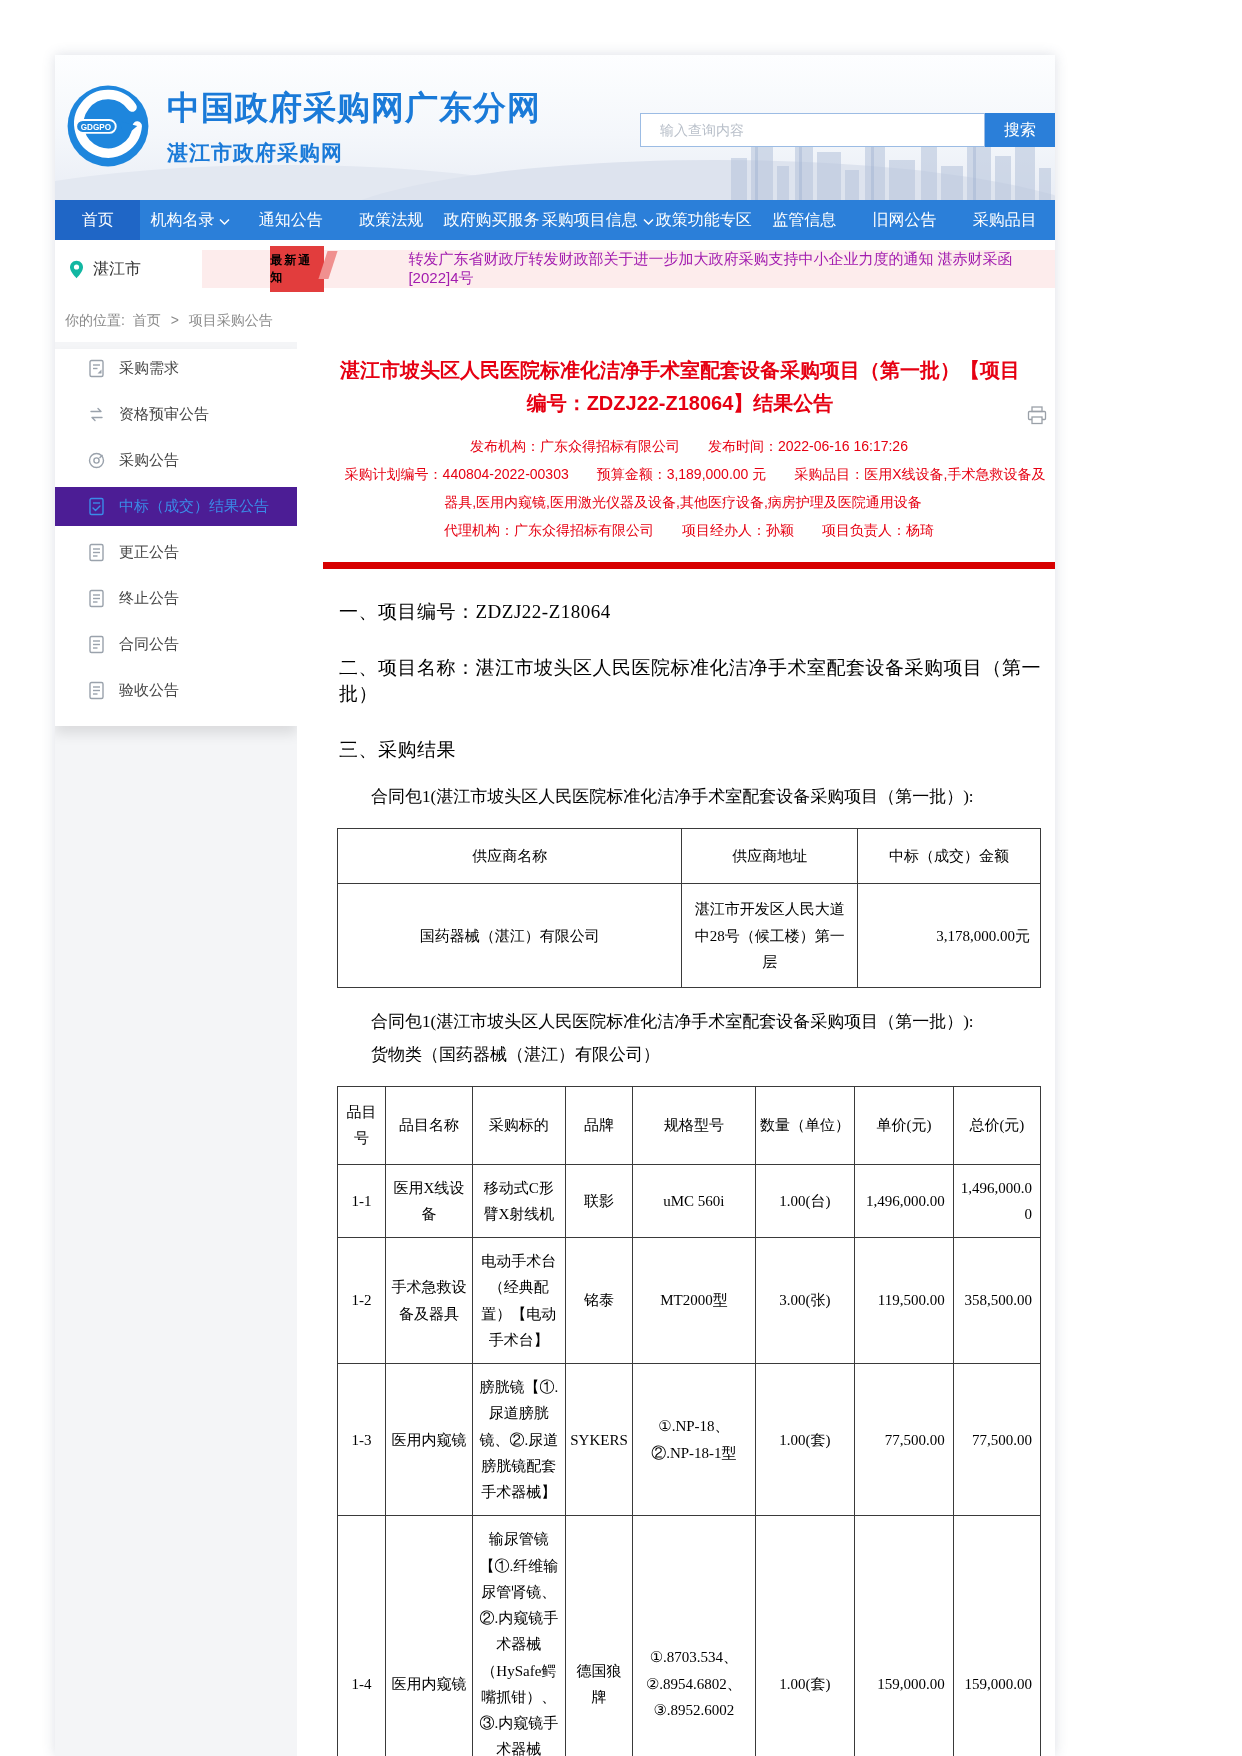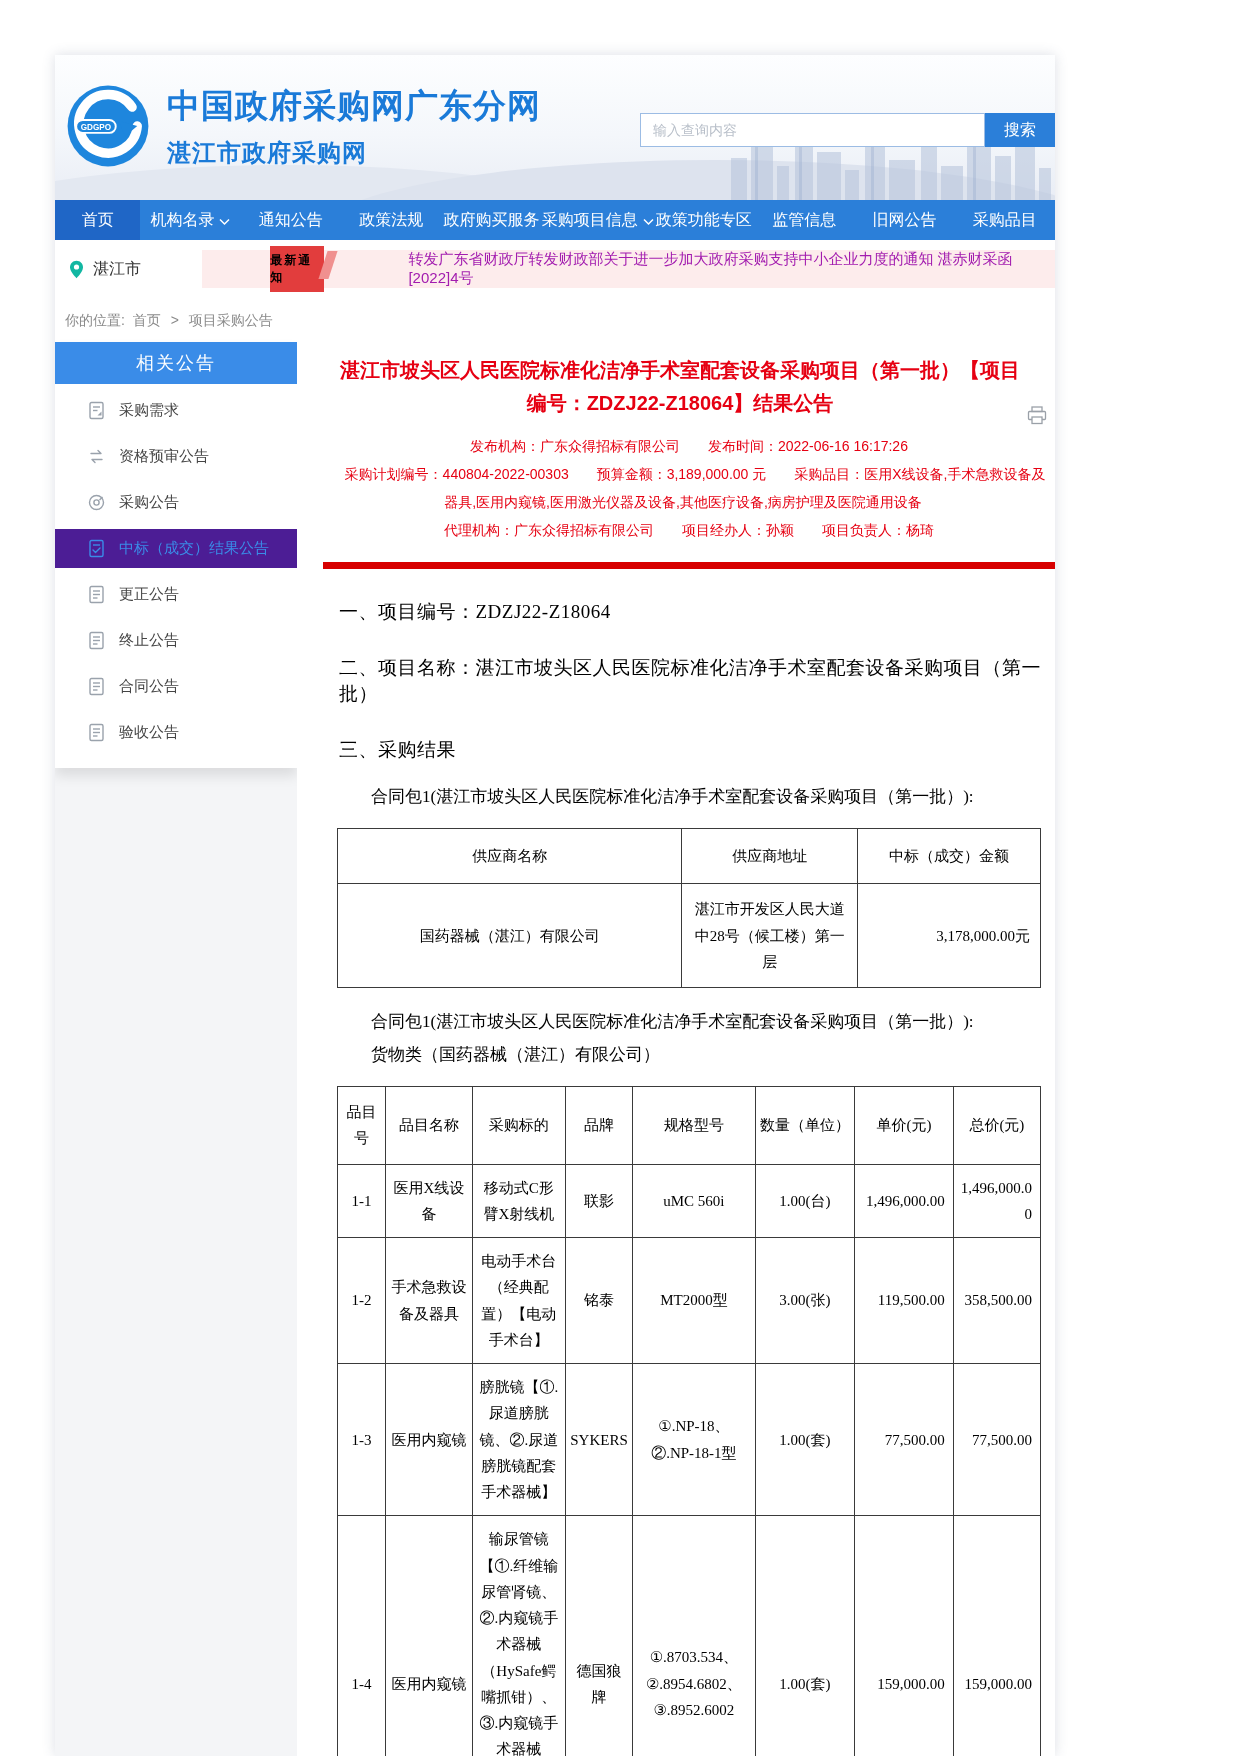--- a/index.html
+++ b/index.html
@@ -12,24 +12,24 @@
   
   .site-header { position:relative; height:145px; overflow:hidden;
     background:linear-gradient(180deg,#fdfeff 0%,#f4f7fb 55%,#e9edf5 100%); }
   .hill { position:absolute; border-radius:50%; }
   .hill1 { left:-120px; bottom:-95px; width:700px; height:130px; background:#e3e8f1; }
   .hill2 { right:-60px; bottom:-110px; width:800px; height:150px; background:#dde3ee; }
   .skyline { position:absolute; right:0; bottom:0; opacity:.8; }
   .brand { position:absolute; left:10px; top:28px; display:flex; align-items:center; gap:16px; }
   .logo { width:86px; height:86px; flex:0 0 auto; }
   .site-title { color:#1a7ad8; font-size:33px; font-weight:bold; letter-spacing:1px; }
-  .site-subtitle { color:#1a7ad8; font-size:24px; font-weight:bold; margin-top:8px; letter-spacing:1px; }
+  .site-subtitle { color:#1a7ad8; font-size:21px; font-weight:bold; margin-top:8px; letter-spacing:1px; }
   .search-box { position:absolute; right:0; top:58px; display:flex; z-index:3; }
   .search-input { width:345px; height:34px; border:1px solid #9cbce4; background:#fff;
-    padding:0 12px; font-size:14px; color:#701a75; outline:none; }
+    padding:0 19px; font-size:14px; color:#701a75; outline:none; }
   .search-input::placeholder { color:#b8bfc9; }
   .search-btn { width:70px; height:34px; border:none; background:#2b7fd9; color:#fff;
     font-size:16px; cursor:pointer; }
 
   
   .nav { display:flex; height:40px; background:#2b7fd9; color:#fff; font-size:16px; }
   .nav-item { flex:1; display:flex; align-items:center; justify-content:center; gap:5px;
     cursor:pointer; text-decoration:none; color:#fff; white-space:nowrap; }
   .nav-item.active { background:#1f66c6; flex:0.85; }
   .nav-chevron { margin-top:3px; }
@@ -193,21 +193,20 @@
     <span>你的位置:</span>
     <a>首页</a>
     <span class="sep">&gt;</span>
     <a>项目采购公告</a>
   </div>
 
   <div class="content-row">
 
     <aside class="sidebar-col">
       <div class="sidebar-panel">
-        <div class="sidebar-head">相关公告</div>
 
         <div class="side-item">
           <svg width="19" height="19" viewBox="0 0 19 19">
               <rect x="3" y="1.5" width="13" height="16" rx="1.5" fill="none" stroke="currentColor" stroke-width="1.4"></rect>
               <line x1="6" y1="6" x2="13" y2="6" stroke="currentColor" stroke-width="1.4"></line>
               <line x1="6" y1="9.5" x2="10.5" y2="9.5" stroke="currentColor" stroke-width="1.4"></line>
               <path d="M10.5 14.5 l4-4 v4 z" fill="currentColor"></path>
             </svg>
           <span>采购需求</span>
         </div>

